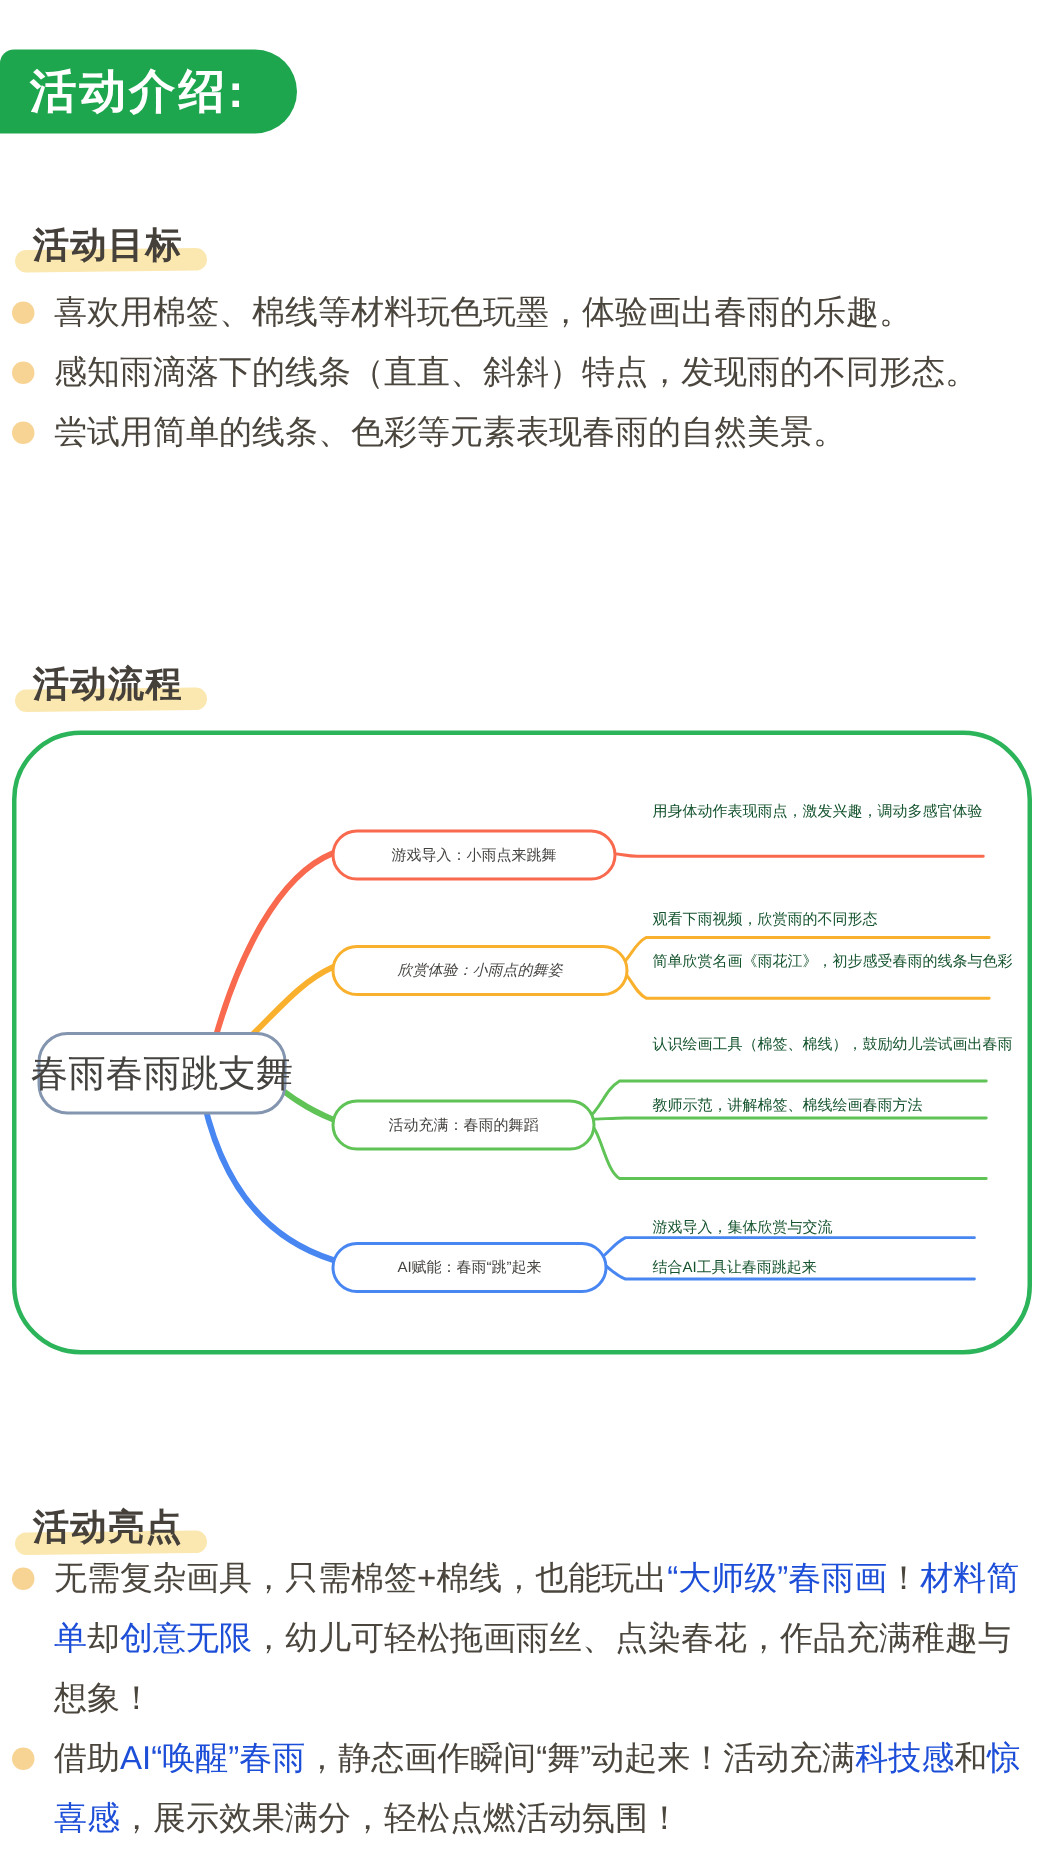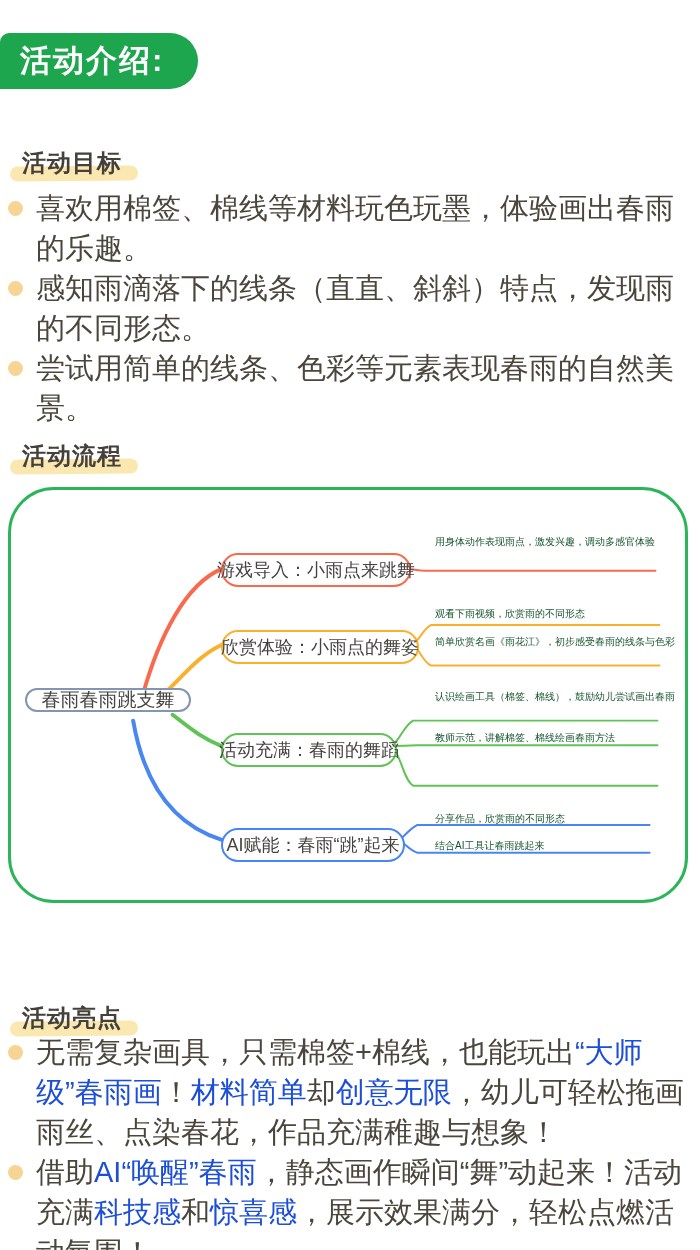--- a/index.html
+++ b/index.html
@@ -26,46 +26,46 @@
   }
   .sec-title .hl{position:relative;display:inline-block;padding:0 2px;}
   .sec-title .hl::before{
     content:"";position:absolute;left:-10px;right:-14px;bottom:-2px;height:15px;
     background:#fbe8b0;border-radius:8px;z-index:-1;transform:rotate(-0.6deg);
   }
   
   .blist{position:absolute;left:8px;width:678px;margin:0;padding:0;list-style:none;}
   .blist li{
     position:relative;padding-left:28px;margin:0;
-    font-size:29px;line-height:40px;color:#4b463d;
+    font-size:22px;line-height:40px;color:#4b463d;
   }
   .blist li::before{
     content:"";position:absolute;left:0;top:13px;width:15px;height:15px;
     border-radius:50%;background:#f8d494;
   }
   .g{color:#1d4ed8;}
   
   .mindmap{
     position:absolute;left:8px;top:487px;width:680px;height:416px;
     border:3px solid #2cb45a;border-radius:46px;box-sizing:border-box;
     background:#ffffff;
   }
   .mm-svg{position:absolute;left:0;top:0;width:100%;height:100%;}
   .mm-node{
     position:absolute;box-sizing:border-box;background:#ffffff;
     display:flex;align-items:center;justify-content:center;
     white-space:nowrap;z-index:2;color:#454340;
   }
   .mm-root{
-    left:14px;top:198px;width:166px;height:24px;
-    border:2px solid #8495b0;border-radius:20px;font-size:19px;
+    left:14px;top:198px;width:166px;height:55px;
+    border:2px solid #8495b0;border-radius:20px;font-size:25px;
   }
-  .mm-branch{height:34px;border-radius:17px;font-size:18px;border:2px solid;}
+  .mm-branch{height:34px;border-radius:17px;font-size:10px;border:2px solid;}
   .mm-n1{left:210px;top:63px;width:190px;border-color:#f9694e;}
-  .mm-n2{left:210px;top:140px;width:198px;border-color:#f9b02c;}
+  .mm-n2{left:210px;top:140px;width:198px;border-color:#f9b02c;font-style:italic;}
   .mm-n3{left:210px;top:243px;width:176px;border-color:#5fc355;}
   .mm-n4{left:210px;top:338px;width:184px;border-color:#4886f2;}
   .mm-leaf{
     position:absolute;left:424px;width:244px;
     font-size:10px;line-height:16px;color:#14532d;z-index:2;
   }
   .l1{top:44px;}  .l2a{top:116px;} .l2b{top:144px;}
   .l3a{top:199px;} .l3b{top:240px;} .l3c{top:266px;}
   .l4a{top:321px;} .l4b{top:348px;}
 </style>
@@ -110,21 +110,21 @@
   <div class="mm-node mm-branch mm-n1">游戏导入：小雨点来跳舞</div>
   <div class="mm-node mm-branch mm-n2">欣赏体验：小雨点的舞姿</div>
   <div class="mm-node mm-branch mm-n3">活动充满：春雨的舞蹈</div>
   <div class="mm-node mm-branch mm-n4">AI赋能：春雨“跳”起来</div>
 
   <div class="mm-leaf l1">用身体动作表现雨点，激发兴趣，调动多感官体验</div>
   <div class="mm-leaf l2a">观看下雨视频，欣赏雨的不同形态</div>
   <div class="mm-leaf l2b">简单欣赏名画《雨花江》，初步感受春雨的线条与色彩</div>
   <div class="mm-leaf l3a">认识绘画工具（棉签、棉线），鼓励幼儿尝试画出春雨</div>
   <div class="mm-leaf l3b">教师示范，讲解棉签、棉线绘画春雨方法</div>
-  <div class="mm-leaf l4a">分享作品，欣赏雨的不同形态</div>
+  <div class="mm-leaf l4a">游戏导入，集体欣赏与交流</div>
   <div class="mm-leaf l4b">结合AI工具让春雨跳起来</div>
 </div>
 
 <h2 class="sec-title" style="top:982px;">
   <span class="hl">活动亮点</span>
 </h2>
 <ul class="blist" style="top:1032px;">
   <li><span>无需复杂画具，只需棉签+棉线，也能玩出</span><span class="g">“大师级”春雨画</span><span>！</span><span class="g">材料简单</span><span>却</span><span class="g">创意无限</span><span>，幼儿可轻松拖画雨丝、点染春花，作品充满稚趣与想象！</span></li>
   <li><span>借助</span><span class="g">AI“唤醒”春雨</span><span>，静态画作瞬间“舞”动起来！活动充满</span><span class="g">科技感</span><span>和</span><span class="g">惊喜感</span><span>，展示效果满分，轻松点燃活动氛围！</span></li>
 </ul>

